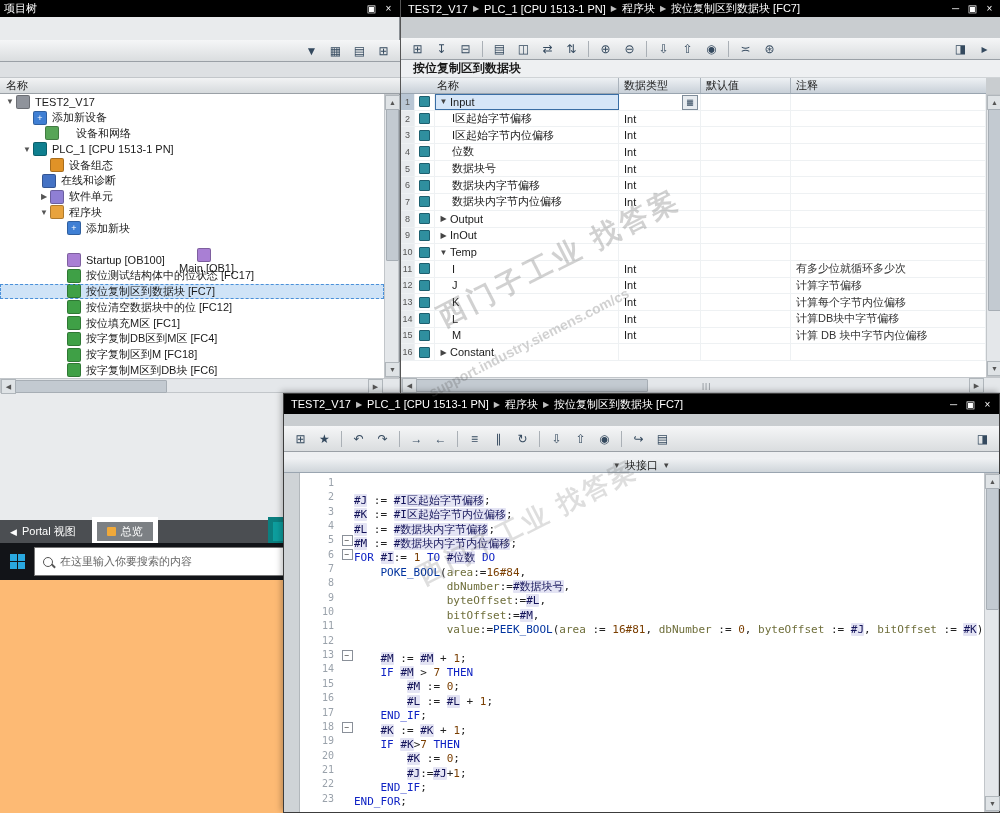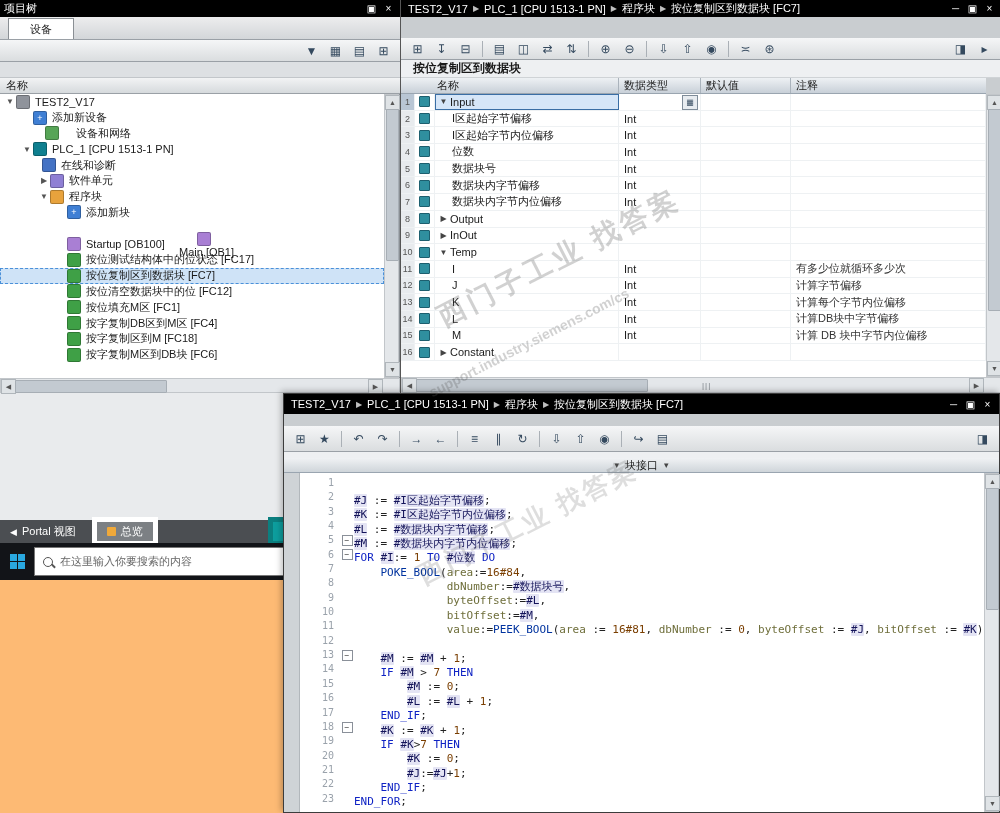--- a/index.html
+++ b/index.html
@@ -161,23 +161,20 @@
 <div id="app">
 
   <div id="pt" class="abs">
     <div id="pt-title" class="abs titlebar">
       <span>项目树</span>
       <span class="win-btns">
           <span class="win-btn">▣</span>
           <span class="win-btn">×</span>
         </span>
     </div>
-    <div id="pt-tabs" class="abs">
-      <span class="tab-dev">设备</span>
-    </div>
     <div id="pt-toolbar" class="abs toolbar">
         <span class="tb-btn">▼</span>
         <span class="tb-btn">▦</span>
         <span class="tb-btn">▤</span>
         <span class="tb-btn">⊞</span>
       </div>
     <div id="pt-strip" class="abs"></div>
     <div id="pt-colhead" class="abs">
       <span>名称</span>
     </div>
@@ -194,20 +191,25 @@
         </div>
         <div class="tree-row" style="padding-left: 21px; gap: 12px;">
           <span class="tree-exp"></span>
           <span class="tree-ic network-icon"></span>
           <span class="tree-lb">设备和网络</span>
         </div>
         <div class="tree-row" style="padding-left: 21px;">
           <span class="tree-exp">▼</span>
           <span class="tree-ic plc-icon"></span>
           <span class="tree-lb">PLC_1 [CPU 1513-1 PN]</span>
+        </div>
+        <div class="tree-row" style="padding-left: 38px;">
+          <span class="tree-exp"></span>
+          <span class="tree-ic config-icon"></span>
+          <span class="tree-lb">设备组态</span>
         </div>
         <div class="tree-row" style="padding-left: 30px;">
           <span class="tree-exp"></span>
           <span class="tree-ic diag-icon"></span>
           <span class="tree-lb">在线和诊断</span>
         </div>
         <div class="tree-row" style="padding-left: 38px;">
           <span class="tree-exp">▶</span>
           <span class="tree-ic unit-icon"></span>
           <span class="tree-lb">软件单元</span>

